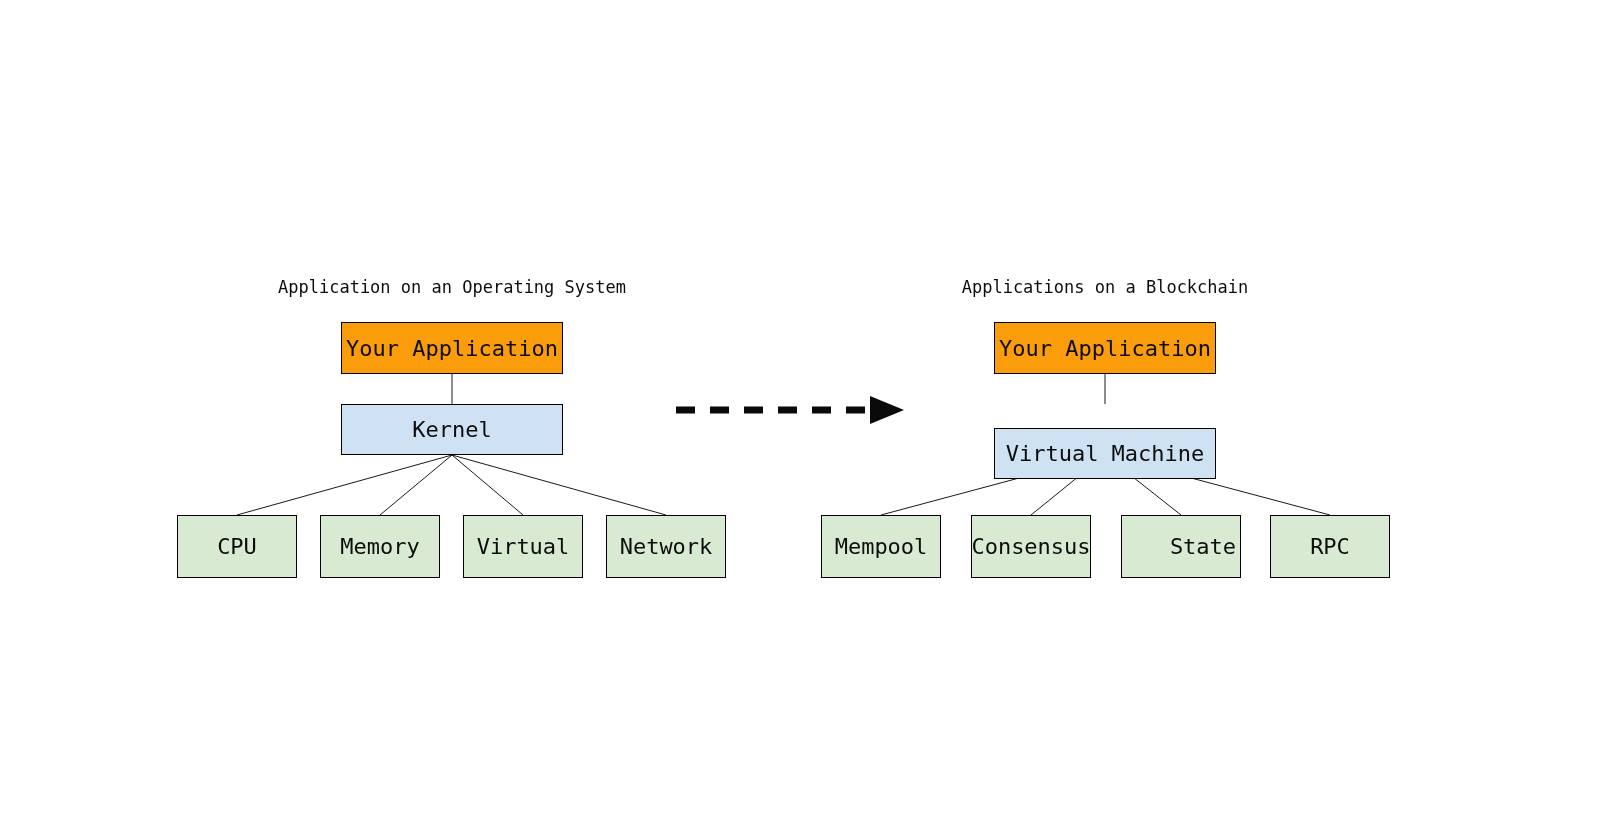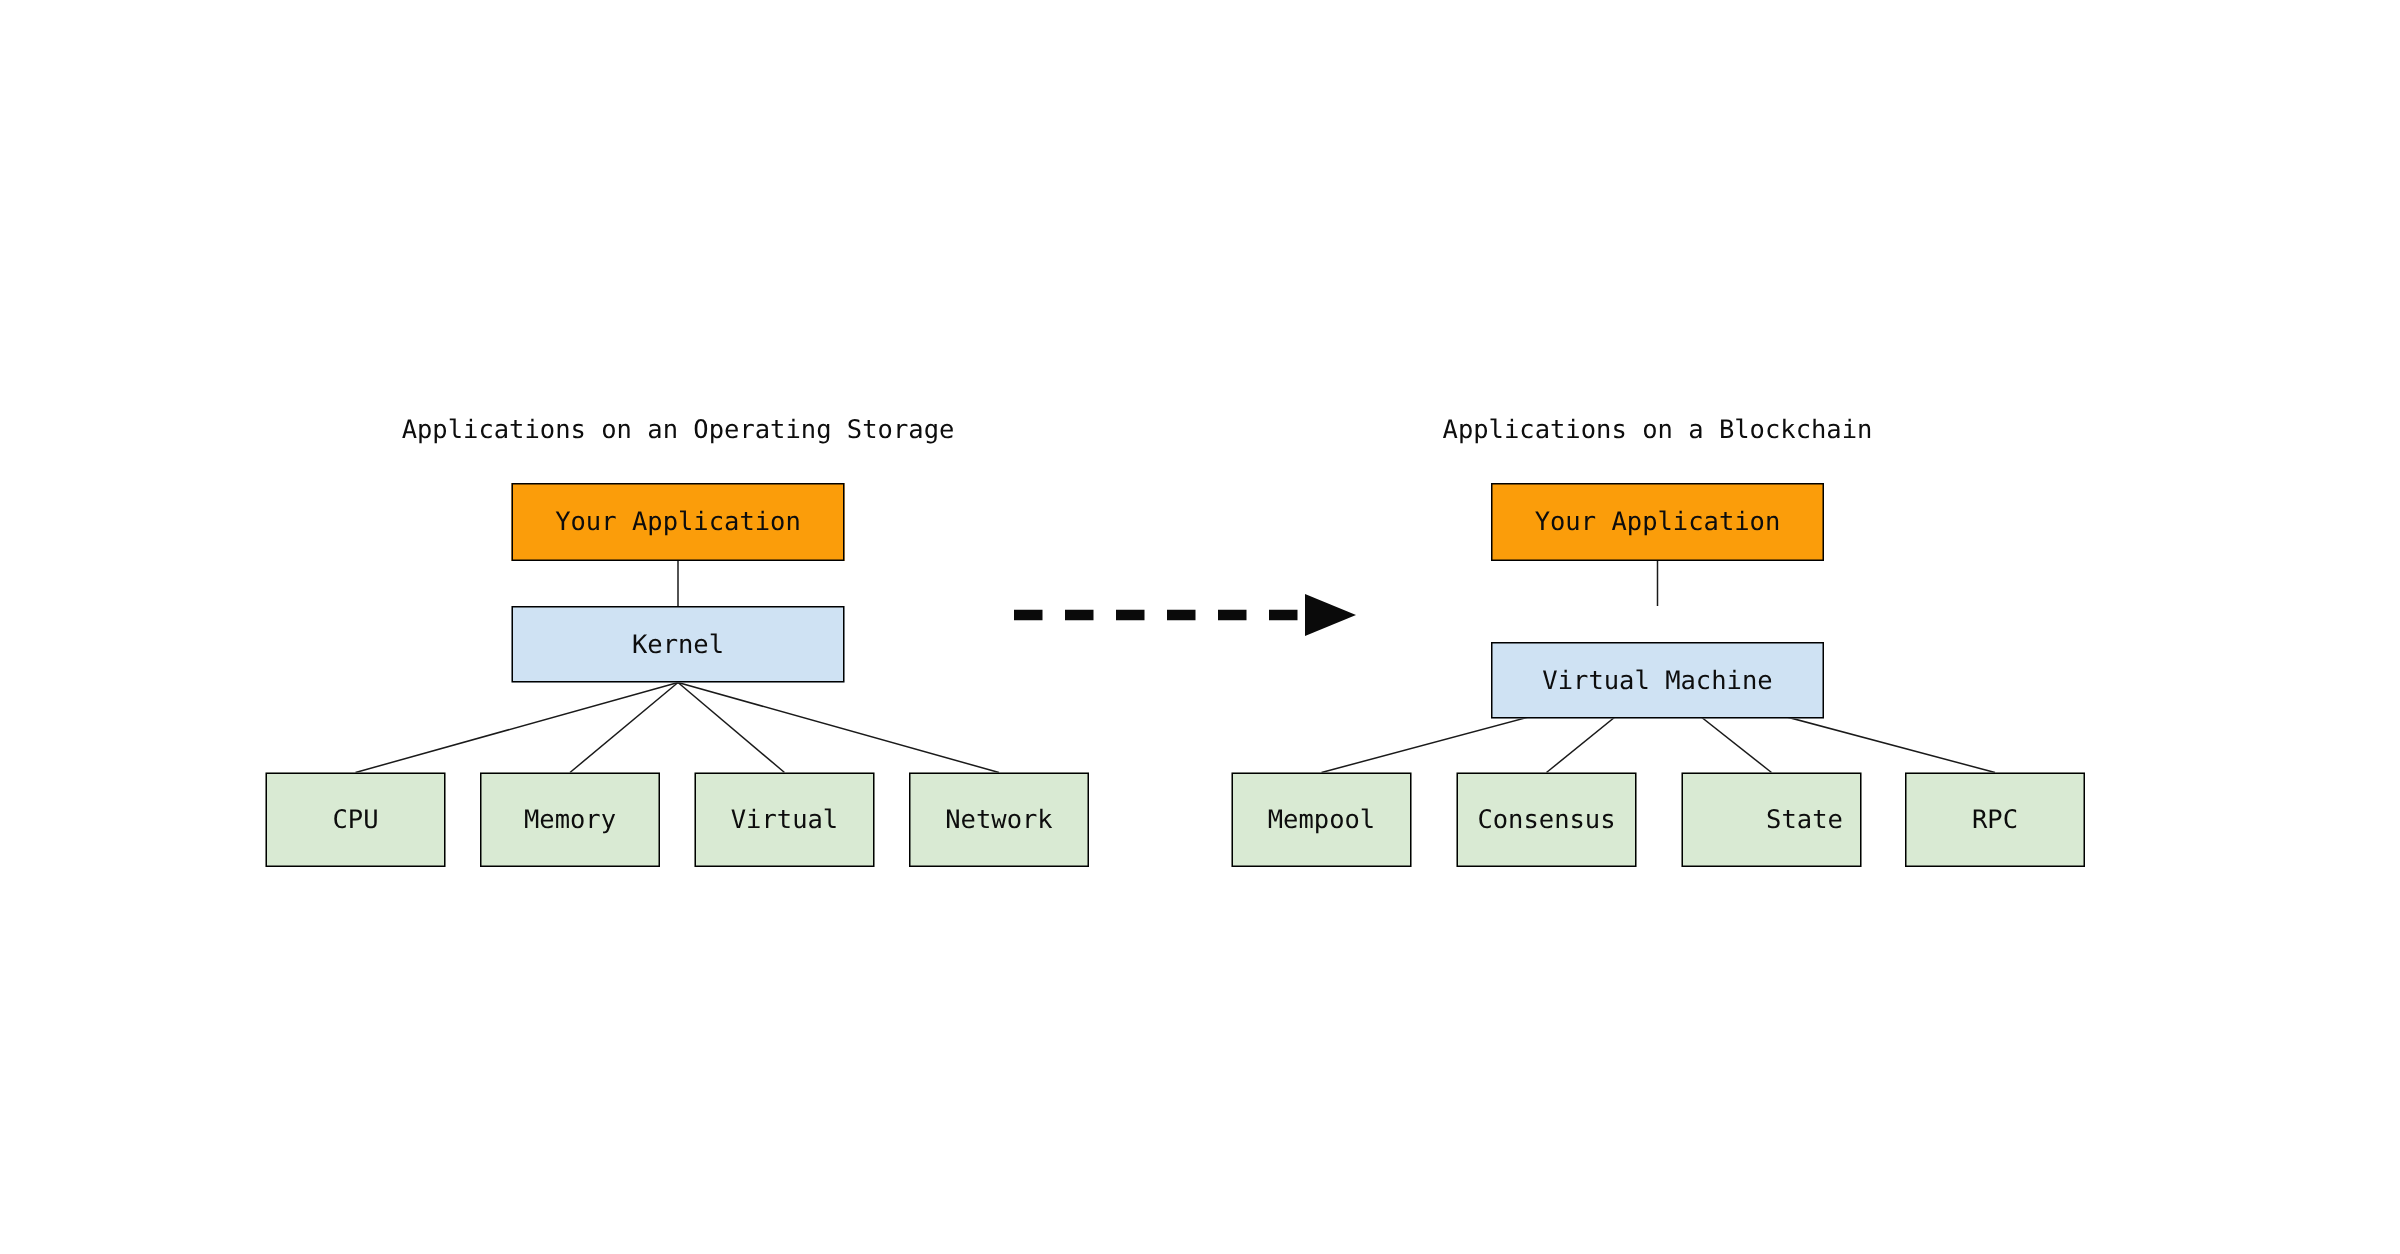--- a/index.html
+++ b/index.html
@@ -31,21 +31,21 @@
     white-space: nowrap;
     color: #0d0d0d;
   }
   .node {
     position: absolute;
     box-sizing: border-box;
     border: 1px solid #000000;
     display: flex;
     align-items: center;
     justify-content: center;
-    font-size: 17px;
+    font-size: 22px;
     white-space: nowrap;
   }
   .node-app {
     width: 222px; height: 52px; top: 322px;
     background: var(--app-fill, #FB9D0A);
   }
   .node-middle {
     width: 222px; height: 51px; top: 404px;
     background: var(--middle-fill, #CFE2F3);
   }
@@ -74,21 +74,21 @@
     <line x1="1105" y1="455" x2="1031" y2="515" stroke="#1a1a1a" stroke-width="1"></line>
     <line x1="1105" y1="455" x2="1181" y2="515" stroke="#1a1a1a" stroke-width="1"></line>
     <line x1="1105" y1="455" x2="1330" y2="515" stroke="#1a1a1a" stroke-width="1"></line>
 
     <g>
       <line x1="676" y1="410" x2="872" y2="410" stroke="#0a0a0a" stroke-width="7" stroke-dasharray="19 15"></line>
       <polygon points="870,396 904,410 870,424" fill="#0a0a0a"></polygon>
     </g>
   </svg>
 
-  <div class="diagram-title" style="left:152px; top:277px;">Applications on an Operating Storage</div>
+  <div class="diagram-title" style="left:152px; top:277px;">Application on an Operating System</div>
 
   <div class="node node-app" style="left:341px;">
     <span>Your Application</span>
   </div>
 
   <div class="node node-middle" style="left:341px;justify-content:center;">
     <span>Kernel</span>
   </div>
 
   <div class="node node-component" style="left:177px;">

